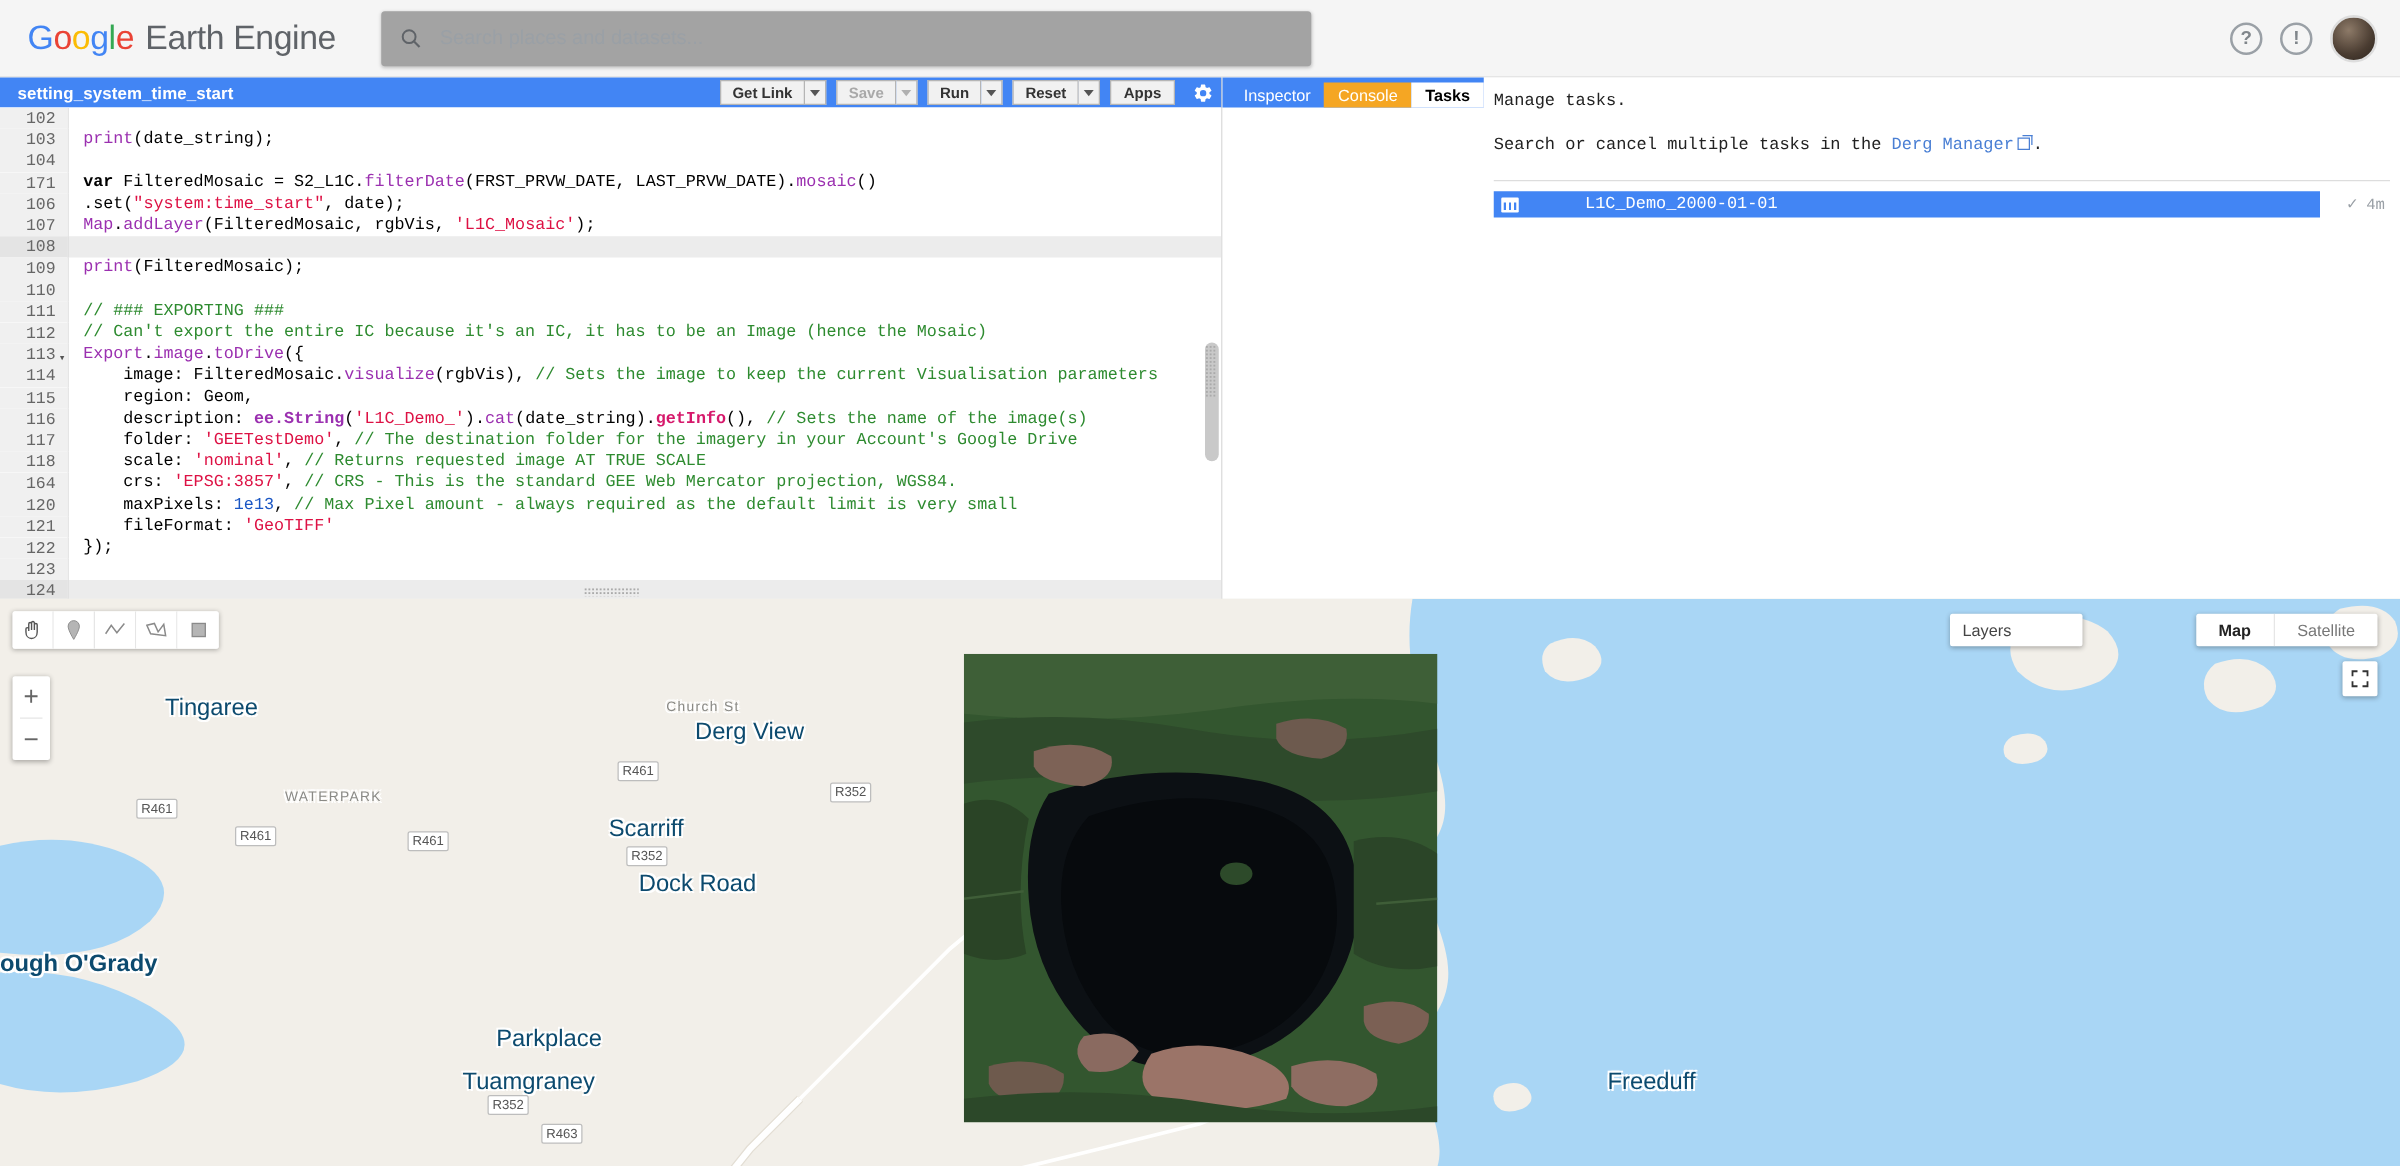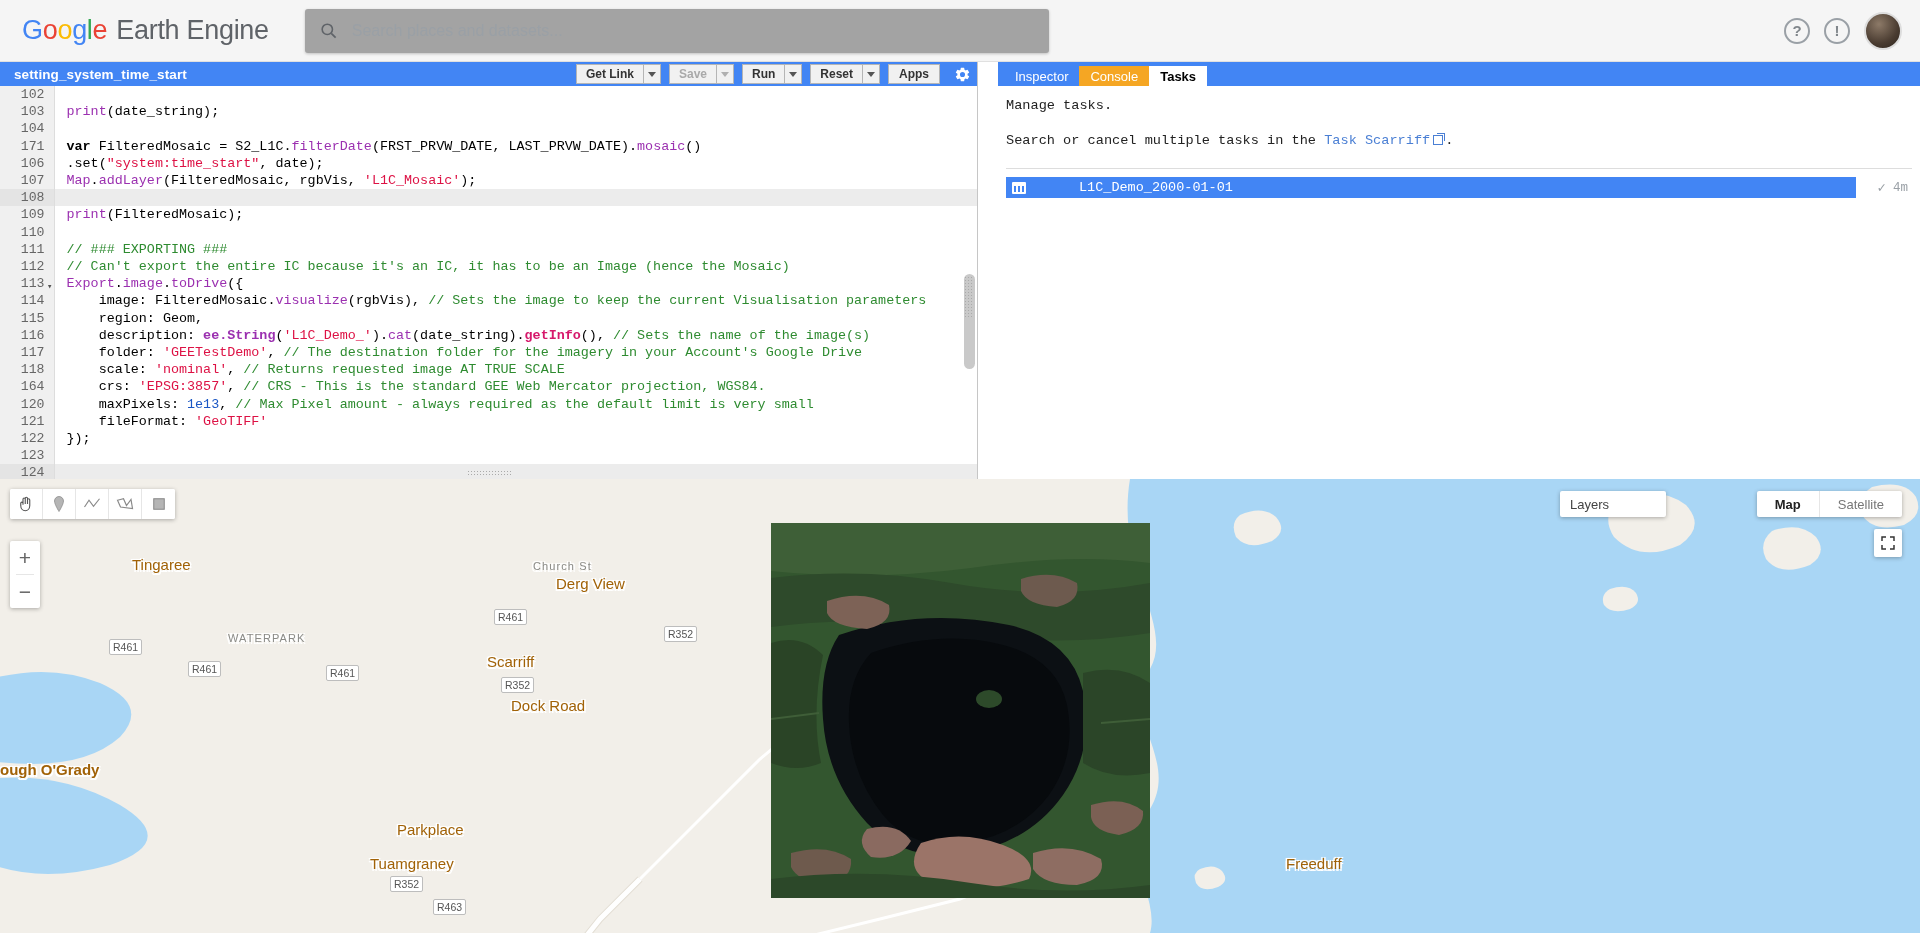--- a/index.html
+++ b/index.html
@@ -236,24 +236,23 @@
     left: 50%;
     transform: translateX(-50%);
     width: 44px; height: 7px;
     background-image: radial-gradient(#aaa 1px, transparent 1px);
     background-size: 3px 3px;
   }
 
   
   .right-pane {
     flex: 1;
-    display: flex; flex-direction: column;
-    background: #fff;
-    position: relative;
-    margin-left: 20px;
+    display: flex; flex-direction: row;
+    background: #fff;
+    position: relative;
   }
   .tabbar {
     height: 24px;
     background: #4285F4;
     display: flex;
     align-items: flex-end;
     padding-left: 6px;
   }
   .tab {
     height: 20px;
@@ -352,22 +351,22 @@
   .water { fill: #a9d6f5; }
   .land  { fill: #f2efe9; }
   .road-major { stroke: #ffffff; stroke-width: 5; fill: none; }
   .road-casing { stroke: #e3ded4; stroke-width: 7; fill: none; }
   .road-minor { stroke: #ffffff; stroke-width: 3; fill: none; }
   .river { stroke: #a9d6f5; stroke-width: 2.5; fill: none; }
 
   .map-label {
     position: absolute;
     font-family: "Liberation Sans", sans-serif;
-    color: #a16207;
-    font-size: 15px;
+    color: #0c4a6e;
+    font-size: 19px;
     white-space: nowrap;
     text-shadow: -1.5px -1.5px 0 #fff, 1.5px -1.5px 0 #fff, -1.5px 1.5px 0 #fff, 1.5px 1.5px 0 #fff, 0 0 3px #fff;
     pointer-events: none;
   }
   .map-label.small { font-size: 11px; letter-spacing: 1.1px; color: #8a8a86; }
   .shield {
     position: absolute;
     background: #fff;
     border: 1px solid #bdbdbd;
     border-radius: 2px;
@@ -640,21 +639,21 @@
 
   <div class="right-pane">
     <div class="tabbar">
       <div class="tab">Inspector</div>
       <div class="tab console">Console</div>
       <div class="tab active">Tasks</div>
     </div>
     <div class="panel-body">
       <p>Manage tasks.</p>
       <p>
-        <span>Search or cancel multiple tasks in the </span><a class="link">Task Scarriff</a><span class="ext-ico"></span><span>.</span>
+        <span>Search or cancel multiple tasks in the </span><a class="link">Derg Manager</a><span class="ext-ico"></span><span>.</span>
       </p>
       <div class="hr-div"></div>
       <div class="task-outer">
         <div class="task-row" style="flex:1">
           <span class="task-ico"></span>
           <span>L1C_Demo_2000-01-01</span>
         </div>
         <div class="task-meta">
           <span class="check">✓</span>
           <span>4m</span>

